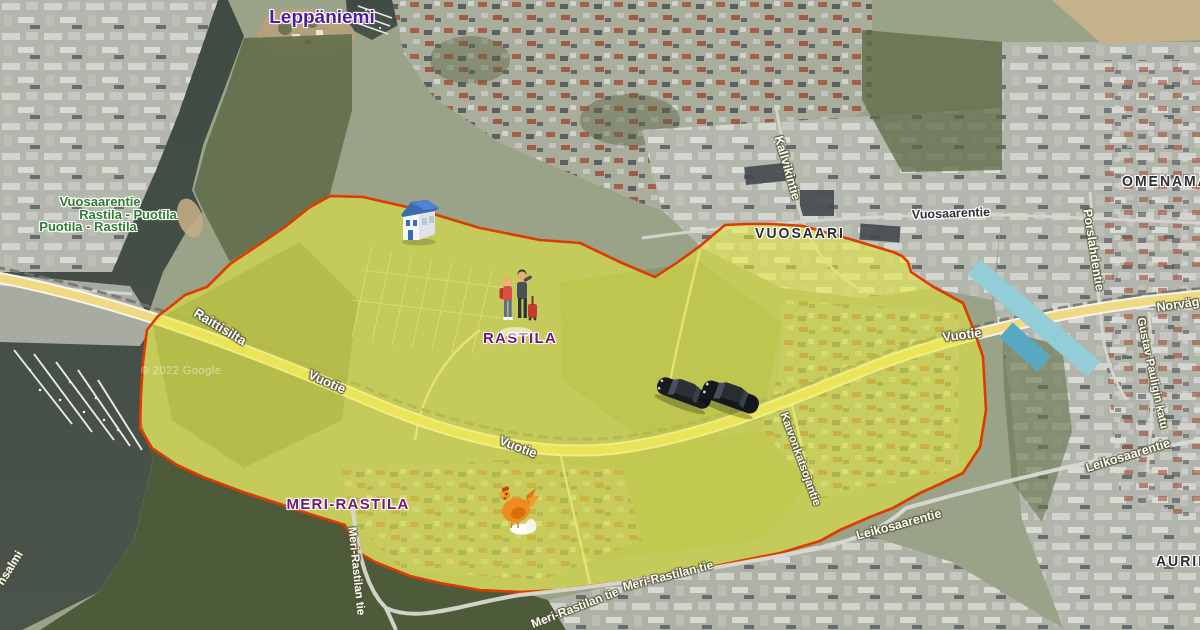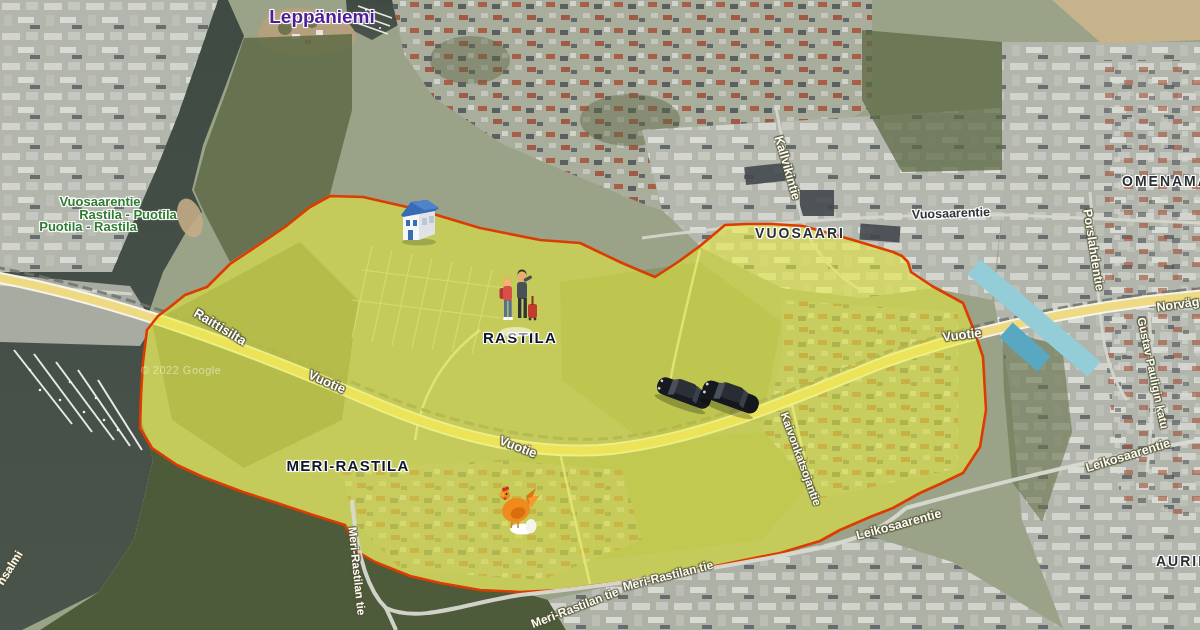--- a/index.html
+++ b/index.html
@@ -9,21 +9,21 @@
   .lbl{position:absolute;white-space:nowrap;transform:translate(-50%,-50%);line-height:1.05;}
   .halo{text-shadow:-1px -1px 0 #fff,1px -1px 0 #fff,-1px 1px 0 #fff,1px 1px 0 #fff,0 0 3px #fff;}
   .dhalo{text-shadow:-1px -1px 1px rgba(82,82,54,.85),1px -1px 1px rgba(82,82,54,.85),
          -1px 1px 1px rgba(82,82,54,.85),1px 1px 1px rgba(82,82,54,.85);}
   .district{color:#2b2f33;font-size:14px;font-weight:700;letter-spacing:2px;}
   .street{color:#2f3237;font-size:12.5px;font-weight:600;}
   .street-w{color:#fdfdf6;font-size:12.5px;font-weight:600;}
   .road-w{color:#ffffff;font-size:13px;font-weight:600;}
   .green{color:#2e7d32;font-size:13px;font-weight:600;}
   .green-big{color:#4c1d95;font-size:19px;font-weight:700;}
-  .olive{color:#0f172a;font-size:15px;font-weight:700;letter-spacing:1.3px;}
+  .olive{color:#701a75;font-size:15px;font-weight:700;letter-spacing:1.3px;}
   .wm{color:rgba(255,255,255,.48);font-size:11px;font-weight:400;letter-spacing:.5px;}
   .icon{position:absolute;}
 </style>
 </head>
 <body>
 
 <div class="map">
 
   <svg class="base" width="1200" height="630" viewBox="0 0 1200 630">
     <defs>
@@ -176,21 +176,21 @@
 
   <div class="lbl green halo" style="left:100px;top:202px;">Vuosaarentie</div>
   <div class="lbl green halo" style="left:100px;top:215px;margin-left:28px;">Rastila - Puotila</div>
   <div class="lbl green halo" style="left:88px;top:227px;">Puotila - Rastila</div>
 
   <div class="lbl district halo" style="left:800px;top:209px;margin-top:24px;">VUOSAARI</div>
   <div class="lbl district halo" style="left:1122px;top:181px;transform:translate(0,-50%);">OMENAMÄ</div>
   <div class="lbl district halo" style="left:1156px;top:561px;transform:translate(0,-50%);">AURIN</div>
 
   <div class="lbl olive halo" style="left:520px;top:338px;">RASTILA</div>
-  <div class="lbl olive halo" style="left:348px;top:466px;">MERI-RASTILA</div>
+  <div class="lbl olive halo" style="left:348px;top:504px;">MERI-RASTILA</div>
 
   <div class="lbl street halo" style="left:951px;top:214px;transform:translate(-50%,-50%) rotate(-2deg);">Vuosaarentie</div>
   <div class="lbl street-w dhalo" style="left:787px;top:168px;transform:translate(-50%,-50%) rotate(74deg);">Kallvikintie</div>
   <div class="lbl street-w dhalo" style="left:1093px;top:250px;transform:translate(-50%,-50%) rotate(81deg);">Porslahdentie</div>
   <div class="lbl street-w dhalo" style="left:1178px;top:305px;transform:translate(-50%,-50%) rotate(-8deg);">Norväg</div>
   <div class="lbl street-w dhalo" style="left:1153px;top:373px;font-size:11.5px;transform:translate(-50%,-50%) rotate(78deg);">Gustav Pauligin katu</div>
   <div class="lbl street-w dhalo" style="left:1128px;top:456px;transform:translate(-50%,-50%) rotate(-17deg);">Leikosaarentie</div>
   <div class="lbl street-w dhalo" style="left:899px;top:525px;transform:translate(-50%,-50%) rotate(-15deg);">Leikosaarentie</div>
 
   <div class="lbl road-w dhalo" style="left:327px;top:382px;transform:translate(-50%,-50%) rotate(24deg);">Vuotie</div>

